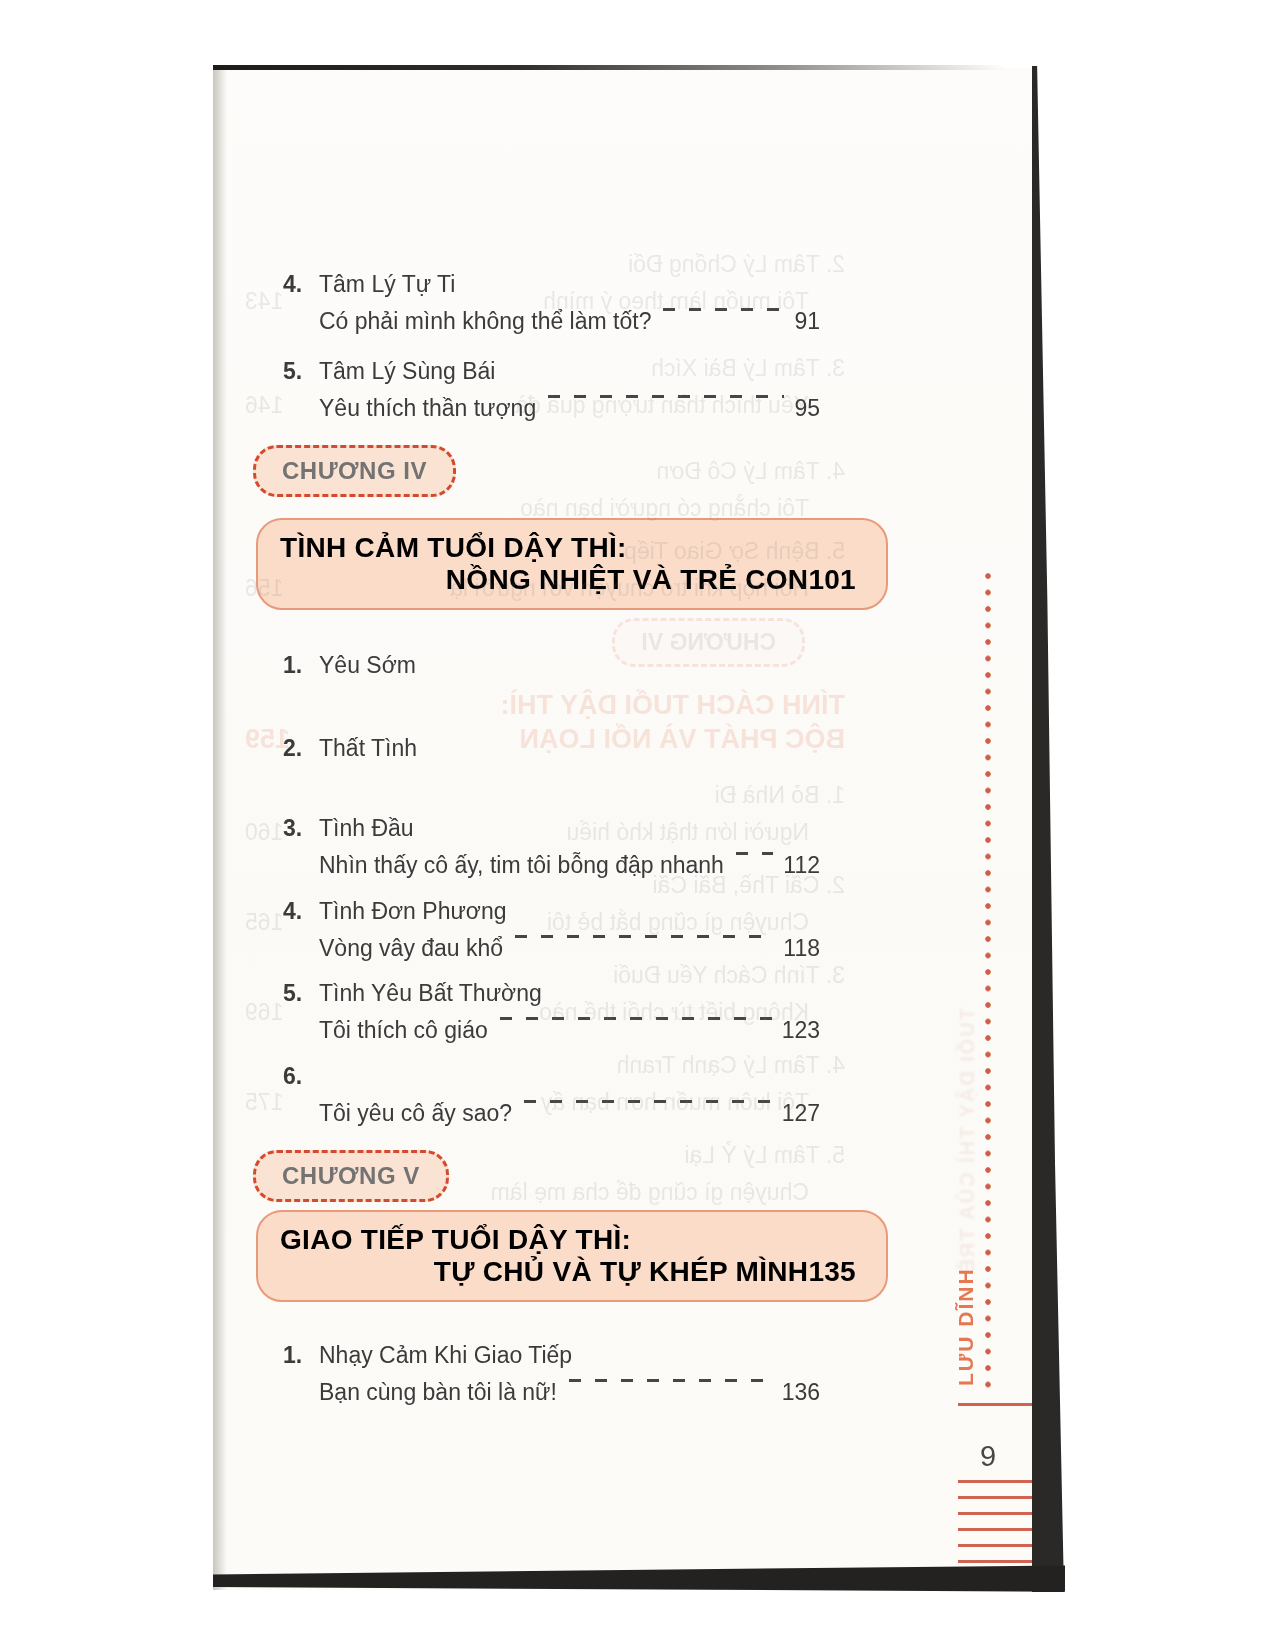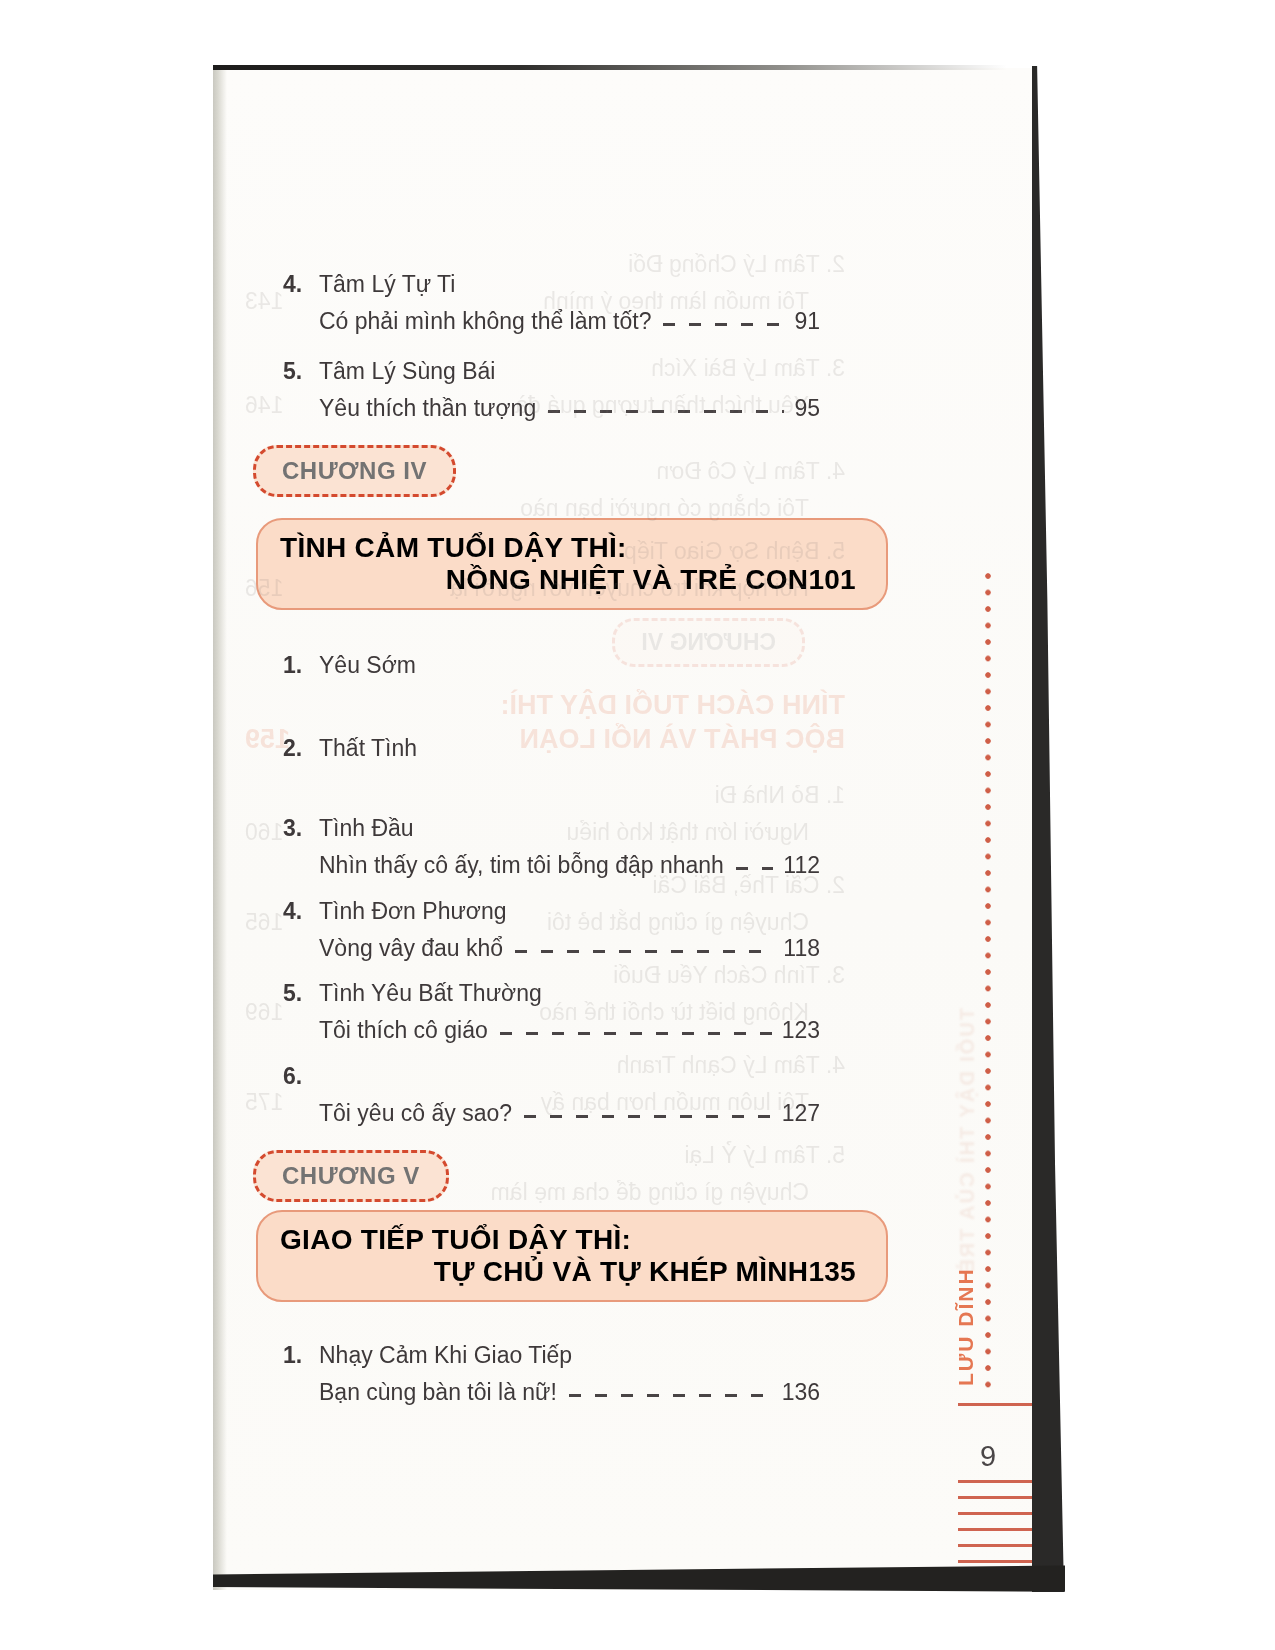--- a/index.html
+++ b/index.html
@@ -15,21 +15,21 @@
         background:linear-gradient(90deg,#1d1c1b 0%,#2f2e2c 38%,#8f8e8a 70%,rgba(143,142,138,0) 98%);z-index:6;}
   .edge-right{position:absolute;left:1032px;top:66px;width:32px;height:1526px;background:#2a2928;
         clip-path:polygon(0 0,16% 0,48% 35%,72% 72%,100% 100%,0 100%);z-index:6;}
   .edge-bottom{position:absolute;left:213px;top:1563px;width:852px;height:30px;background:#232220;
         clip-path:polygon(0 38%,100% 8%,100% 96%,0 80%);z-index:6;}
 
   
   .toc-item{position:absolute;left:70px;width:537px;color:#3e393a;font-size:23px;line-height:37px;z-index:2;}
   .l1{display:flex;}
   .num{flex:0 0 36px;font-weight:700;}
-  .l2{display:flex;align-items:center;padding-left:36px;}
+  .l2{display:flex;align-items:flex-start;padding-left:36px;}
   .sub{white-space:nowrap;}
   .leader{flex:1 1 0;min-width:4px;height:3px;margin:5px 10px 0 12px;
         background:repeating-linear-gradient(90deg,#494445 0 12px,transparent 12px 26px);}
   .pg{font-weight:400;}
 
   
   .chapter-label{position:absolute;left:40px;background:#fbe3d3;border:3px dashed #d44a2e;border-radius:24px;
         padding:9px 26px;font-weight:700;font-size:24px;color:#737373;letter-spacing:.5px;z-index:2;white-space:nowrap;}
 
   

